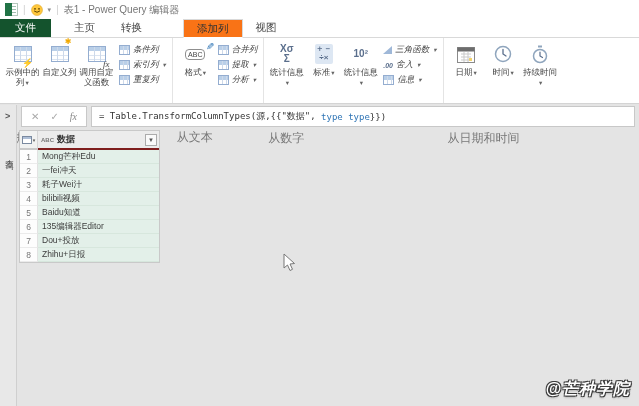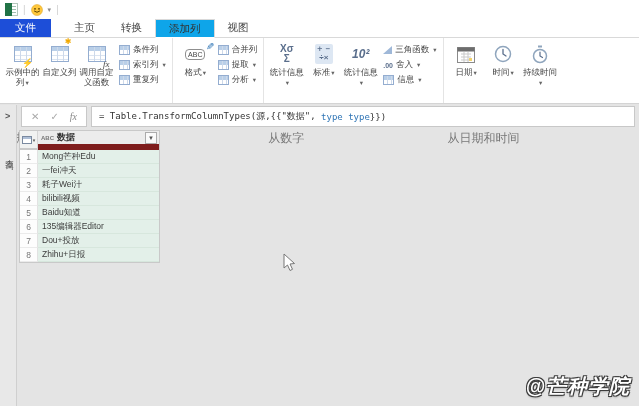--- a/index.html
+++ b/index.html
@@ -15,55 +15,55 @@
   .excel-icon { width:13px; height:13px; position:relative; background:#fff; border:1px solid #b5c8bd; }
   .excel-icon::before { content:""; position:absolute; left:-1px; top:-1px; width:7px; height:13px; background:#217346; }
   .excel-icon::after { content:""; position:absolute; right:1px; top:2px; width:4px; height:9px;
     background:repeating-linear-gradient(#9fbfae 0 1px, #fff 1px 3px); }
   .tb-sep { color:#d0d0d0; font-size:10px; }
   .qat-caret { color:#8a8a8a; font-size:7px; }
   .titlebar-title { color:#767676; }
   
   .tabrow { position:absolute; top:19px; left:0; right:0; height:19px; background:#fff;
     border-bottom:1px solid #d9d9d9; display:flex; align-items:stretch; font-size:10.5px; }
-  .tab-file { background:#1d4ed8; color:#fff; padding:0 15px; display:flex; align-items:center; margin-right:10px; }
+  .tab-file { background:#14532d; color:#fff; padding:0 15px; display:flex; align-items:center; margin-right:10px; }
   .tab { padding:0 13px; display:flex; align-items:center; color:#444; position:relative; }
-  .tab.active { border:1px solid #d9d9d9; border-bottom:1px solid #fff; margin-bottom:-1px; background:#0ea5e9; color:#333; }
+  .tab.active { border:1px solid #d9d9d9; border-bottom:1px solid #fff; margin-bottom:-1px; background:#f97316; color:#333;margin-left:28px; }
   
   .ribbon { position:absolute; top:38px; left:0; right:0; height:66px; background:#fff;
     border-bottom:1px solid #d4d4d4; display:flex; }
   .rb-group { display:flex; flex-direction:column; padding:2px 4px 0; }
   .rb-group + .rb-group { border-left:1px solid #e4e4e4; }
   .group-content { flex:1; display:flex; align-items:flex-start; }
   .group-label { text-align:left; font-size:12px; color:#787878; height:14px; line-height:12px;margin-top:45px; }
   .btn-big { width:37px; display:flex; flex-direction:column; align-items:center;
     font-size:8.5px; color:#444; text-align:center; line-height:1.2; padding-top:1px; cursor:default; }
   .btn-big .icon-area { height:26px; display:flex; align-items:center; justify-content:center; position:relative; }
   .btn-big .lbl { width:100%; }
   .caret { font-size:6.5px; color:#666; margin-left:1px; }
   .small-col { display:flex; flex-direction:column; padding:4px 2px 0 4px; gap:3px; }
-  .btn-small { display:flex; align-items:center; gap:3px; font-size:8.5px; color:#444; height:12px; white-space:nowrap; }
+  .btn-small { display:flex; align-items:center; gap:3px; font-size:8.5px; color:#444; height:12px; white-space:nowrap;font-style:italic; }
   
   .mini-table { width:18px; height:16px; border:1px solid #94add0; position:relative; background:
     linear-gradient(#b9cfe8,#b9cfe8) 0 0/100% 4px no-repeat,
     linear-gradient(#dbe4f0,#dbe4f0) 0 8px/100% 1px no-repeat,
     linear-gradient(#dbe4f0,#dbe4f0) 0 12px/100% 1px no-repeat, #fff; }
   .mini-table::before { content:""; position:absolute; left:5px; top:0; bottom:0; width:1px;
     background:#cdd9ea; box-shadow:6px 0 0 #cdd9ea; }
   .mini-table.sm { width:11px; height:10px; }
   .mini-table.sm::before { left:3px; box-shadow:4px 0 0 #cdd9ea; }
   .badge { position:absolute; font-size:9px; line-height:1; }
   .badge.lightning { right:-2px; bottom:-1px; color:#f2a900; }
   .badge.spark { right:-3px; top:-3px; color:#f2a900; font-size:8px; }
   .badge.fxb { right:-4px; bottom:-2px; color:#444; font-family:"Liberation Serif",serif; font-style:italic; font-size:9px; }
   .glyph-icon { color:#5a6e8c; font-weight:bold; }
   .glyph-stats { width:14px; font-size:10px; line-height:1; word-break:break-all; text-align:center; }
   .glyph-std { width:18px; font-size:8px; line-height:1.1; word-break:break-all; text-align:center;
     background:#dde7f3; border-radius:2px; padding:1px 0; }
-  .glyph-sci { font-size:12px;font-style:italic; }
+  .glyph-sci { font-size:10px; }
   .abc-wrap { position:relative; }
   .abc-box { border:1px solid #8f8f8f; border-radius:4px; font-size:7px; color:#444; padding:1px 2px; background:#fff; }
   .pencil { position:absolute; top:-8px; right:-9px; color:#2e74b5; font-size:10px; transform:scaleX(-1); }
   .tri-icon { width:0; height:0; border-left:9px solid transparent; border-bottom:8px solid #9fb8d8; }
   .round-icon { font-size:7px; color:#5a6e8c; font-weight:bold; letter-spacing:0; }
   
   .fx-row { position:absolute; top:106px; left:21px; right:4px; height:21px; display:flex; gap:4px; }
   .fx-buttons { background:#fff; border:1px solid #c8c8c8; display:flex; align-items:center;
     padding:0 9px; gap:11px; color:#a9a9a9; font-size:10px; }
   .fx-label { font-family:"Liberation Serif",serif; font-style:italic; color:#8a8a8a; }
@@ -76,52 +76,53 @@
   .q-chevron { position:absolute; top:6px; left:5px; font-size:9px; color:#555; font-weight:bold; }
   .q-label { position:absolute; top:48px; left:4px; writing-mode:vertical-rl; font-size:8.5px; color:#555; letter-spacing:2px; }
   
   .pq-table { position:absolute; top:130px; left:19px; background:#fff; border:1px solid #c9c9c9; width:141px; }
   .t-head { display:flex; height:19px; }
   .corner { width:18px; background:#f1f2f1; border-right:1px solid #d5d5d5; border-bottom:2px solid #c9c9c9;
     display:flex; align-items:center; justify-content:center; gap:1px; }
   .corner-table { width:10px; height:8px; border:1px solid #7a8aa0; background:
     linear-gradient(#aebfd6,#aebfd6) 0 0/100% 2px no-repeat,#fff; }
   .corner-caret { font-size:5px; color:#555; }
-  .col-head { flex:1; background:#ececec; border-bottom:6px solid #7f1d1d; display:flex; align-items:center;
+  .col-head { flex:1; background:#ececec; border-bottom:2px solid #7f1d1d; display:flex; align-items:center;
     gap:3px; padding:0 3px; position:relative; }
   .type-icon { font-size:6px; color:#777; font-weight:bold; letter-spacing:0; }
   .col-title { font-size:9px; color:#333; font-weight:bold; }
   .filter-btn { position:absolute; right:2px; top:50%; transform:translateY(-50%); width:12px; height:12px;
     border:1px solid #ababab; background:#fafafa; font-size:6px; color:#555;
     display:flex; align-items:center; justify-content:center; }
   .t-row { display:flex; height:14px; }
   .t-num { width:18px; background:#fdfdfd; border-right:1px solid #e2e2e2; border-bottom:1px solid #ebebeb;
     font-size:8.5px; color:#777; display:flex; align-items:center; justify-content:center; }
   .t-val { flex:1; background:#e3f0e9; border-bottom:1px solid #d7e7dd;
     font-size:8.5px; color:#3c3c3c; display:flex; align-items:center; padding:0 4px; white-space:nowrap; overflow:hidden; }
   
-  .watermark { position:absolute; right:9px; bottom:6px; font-size:20px; font-weight:bold; font-style:italic;
+  .watermark { position:absolute; right:9px; bottom:6px; font-size:16px; font-weight:bold; font-style:italic;
     color:#fff; letter-spacing:1px;
     text-shadow:-1px -1px 0 #3c3c3c, 1px -1px 0 #3c3c3c, -1px 1px 0 #3c3c3c, 1px 1px 0 #3c3c3c, 0 2px 2px rgba(0,0,0,.25); }
   .cursor { position:absolute; left:283px; top:253px; }
 </style>
 </head>
 <body>
 
 <div class="titlebar">
   <span class="excel-icon"></span>
   <span class="tb-sep">|</span>
   <svg width="12" height="12" viewBox="0 0 12 12">
     <circle cx="6" cy="6" r="5.5" fill="#ffc83d" stroke="#d9a326" stroke-width="0.5"></circle>
     <circle cx="4" cy="4.8" r="0.9" fill="#5c4400"></circle>
       <circle cx="8" cy="4.8" r="0.9" fill="#5c4400"></circle>
     <path d="M3.4 7.2 Q6 9.6 8.6 7.2" stroke="#5c4400" stroke-width="1" fill="none" stroke-linecap="round"></path>
   </svg>
   <span class="qat-caret">▾</span>
   <span class="tb-sep">|</span>
+  <span class="titlebar-title">表1 - Power Query 编辑器</span>
 </div>
 
 <div class="tabrow">
   <div class="tab-file">文件</div>
   <div class="tab">主页</div>
   <div class="tab">转换</div>
   <div class="tab active">添加列</div>
   <div class="tab">视图</div>
 </div>
 
@@ -188,20 +189,21 @@
           <span>提取</span>
           <span class="caret">▾</span>
           </div>
         <div class="btn-small">
           <span class="mini-table sm"></span>
           <span>分析</span>
           <span class="caret">▾</span>
           </div>
       </div>
     </div>
+    <div class="group-label">从文本</div>
   </div>
 
   <div class="rb-group">
     <div class="group-content">
       <div class="btn-big">
         <div class="icon-area">
             <span class="glyph-icon glyph-stats">XσΣ</span>
           </div>
         <div class="lbl"><span>统计信息</span><span class="caret">▾</span></div>
       </div>

